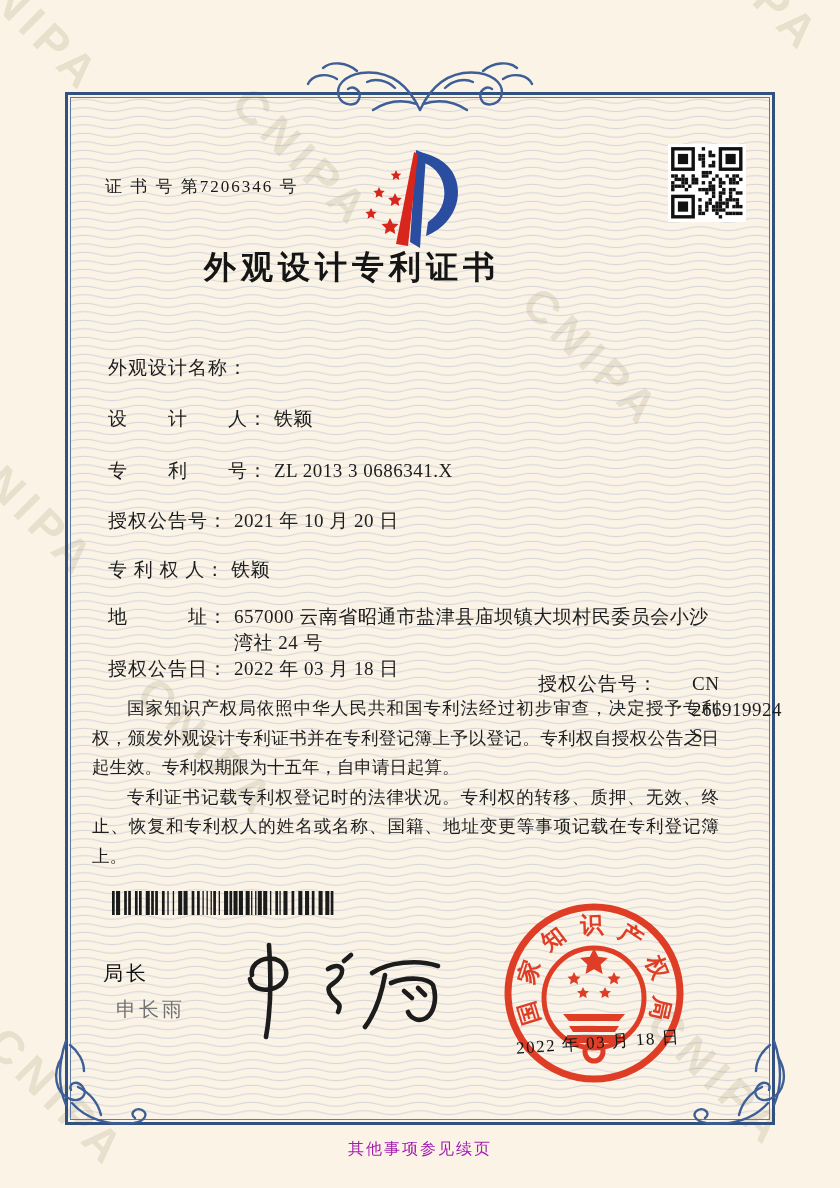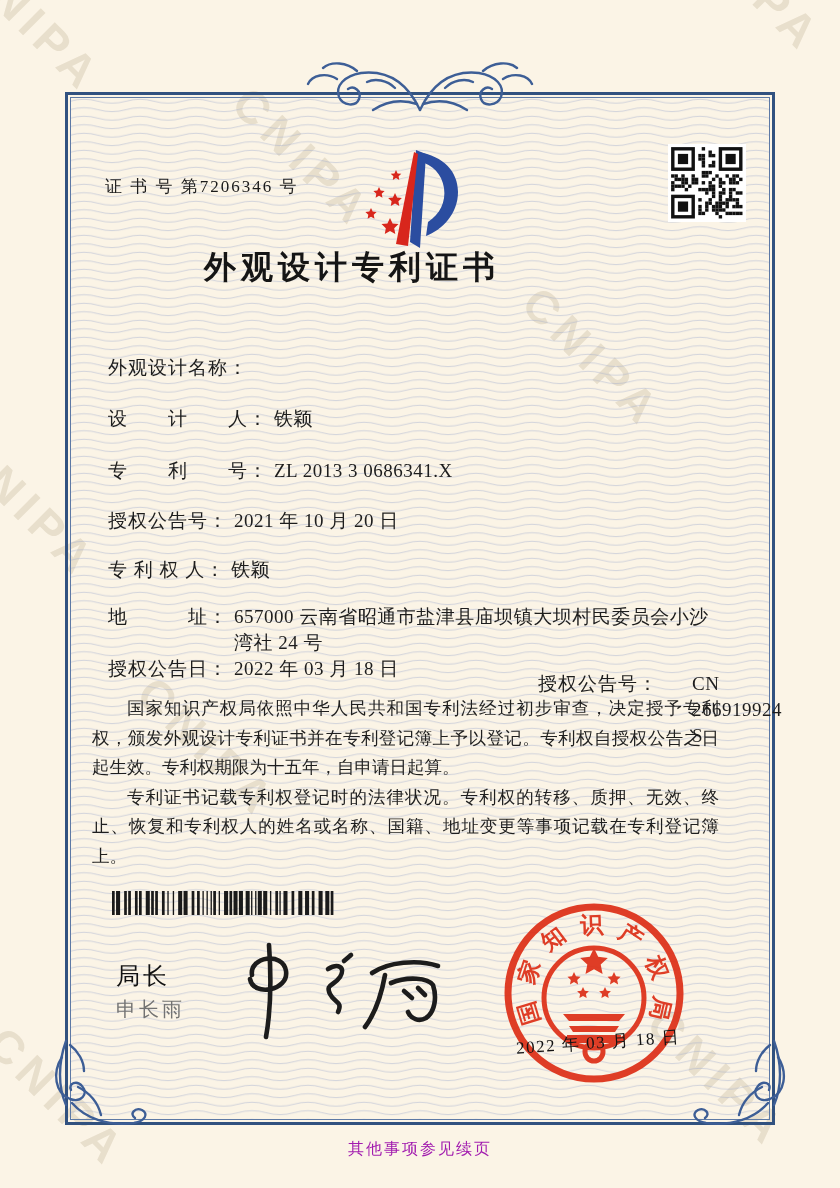--- a/index.html
+++ b/index.html
@@ -28,21 +28,21 @@
   .frow .val{letter-spacing:.5px;margin-left:6px;}
   .addr-val{width:492px;}
   .grant-no-pair{position:absolute;left:430px;top:15px;display:flex;gap:28px;}
 
   .paras{position:absolute;left:92px;top:694px;width:627px;font-size:17.5px;
     line-height:29.5px;color:#1f1f1f;text-align:justify;}
   .paras p{margin:0;text-indent:2em;}
 
   .barcode{position:absolute;left:112px;top:891px;}
 
-  .director-title{position:absolute;left:116px;top:960px;font-size:24px;letter-spacing:3px;color:#111;text-align:right;}
+  .director-title{position:absolute;left:103px;top:960px;font-size:20px;letter-spacing:3px;color:#111;text-align:right;}
   .director-name{position:absolute;left:116px;top:996px;font-size:20px;letter-spacing:3px;color:#737373;}
   .signature{position:absolute;left:222px;top:933px;}
 
   .seal{position:absolute;left:503px;top:902px;opacity:.93;}
   .seal-date{position:absolute;left:516px;top:1031px;font-size:17px;letter-spacing:1.5px;
     color:#141414;transform:rotate(-4deg);white-space:nowrap;z-index:6;}
 
   .page-num{position:absolute;left:65px;top:1086px;width:710px;text-align:center;
     font-size:15px;letter-spacing:2px;color:#222;}
   .cont-note{position:absolute;left:65px;top:1139px;width:710px;text-align:center;

